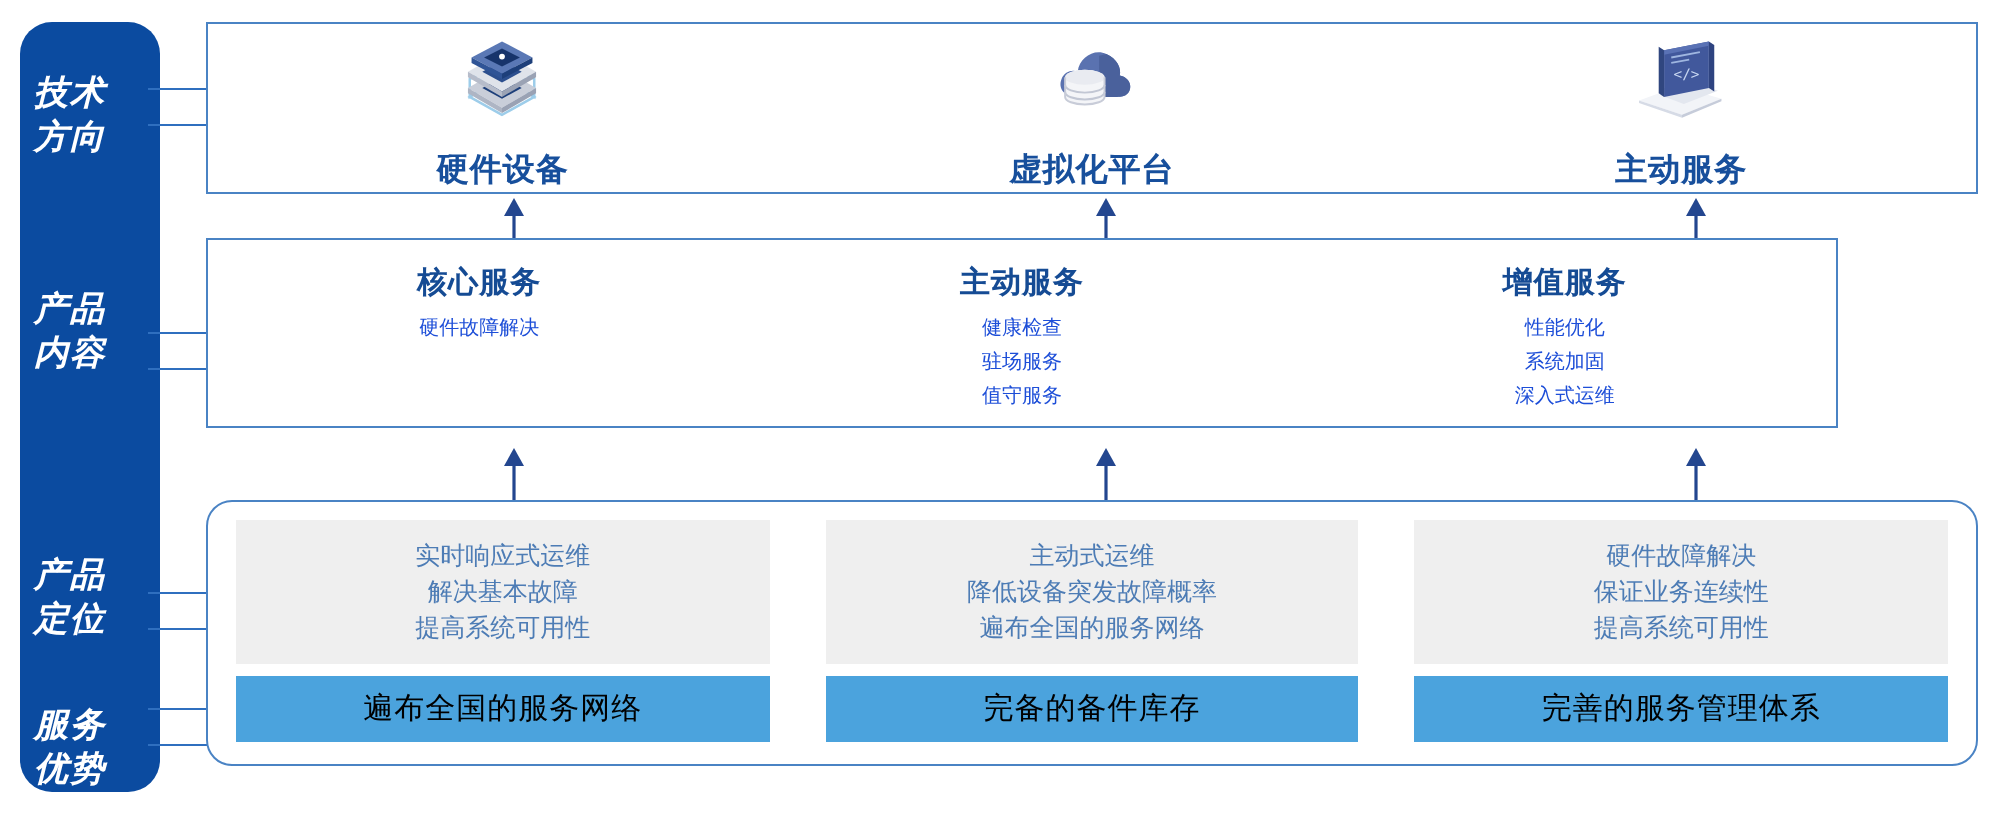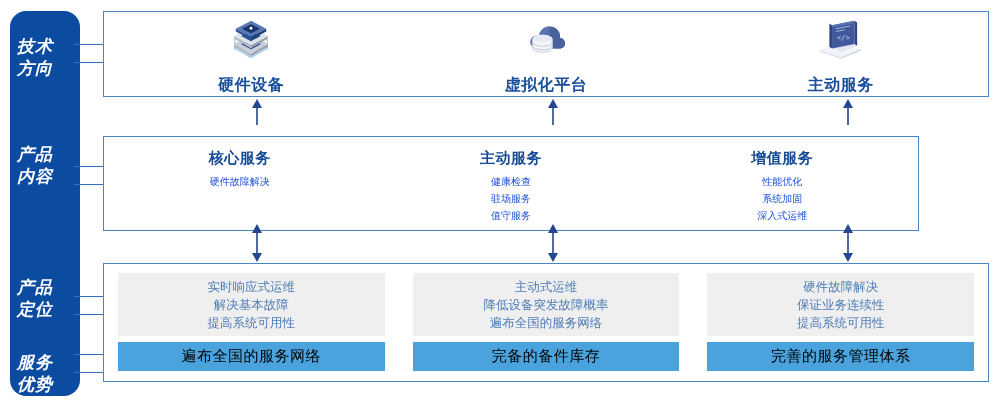--- a/index.html
+++ b/index.html
@@ -56,22 +56,22 @@
   }
 
   
   .panel {
     position: absolute;
     background: #ffffff;
     border: 1.5px solid #4a83c4;
     box-sizing: border-box;
   }
   #panel-tech  { left: 103px; top: 11px;  width: 886px; height: 86px; }
-  #panel-content { left: 103px; top: 136px; width: 816px; height: 95px; }
-  #panel-bottom  { left: 103px; top: 263px; width: 886px; height: 119px; }
+  #panel-content { left: 103px; top: 119px; width: 816px; height: 95px; }
+  #panel-bottom  { left: 103px; top: 250px; width: 886px; height: 133px; border-radius: 13px; }
 
   
   .col3 {
     position: absolute;
     top: 0;
     height: 100%;
     width: 33.3333%;
     box-sizing: border-box;
   }
   .col3.c0 { left: 0; }

